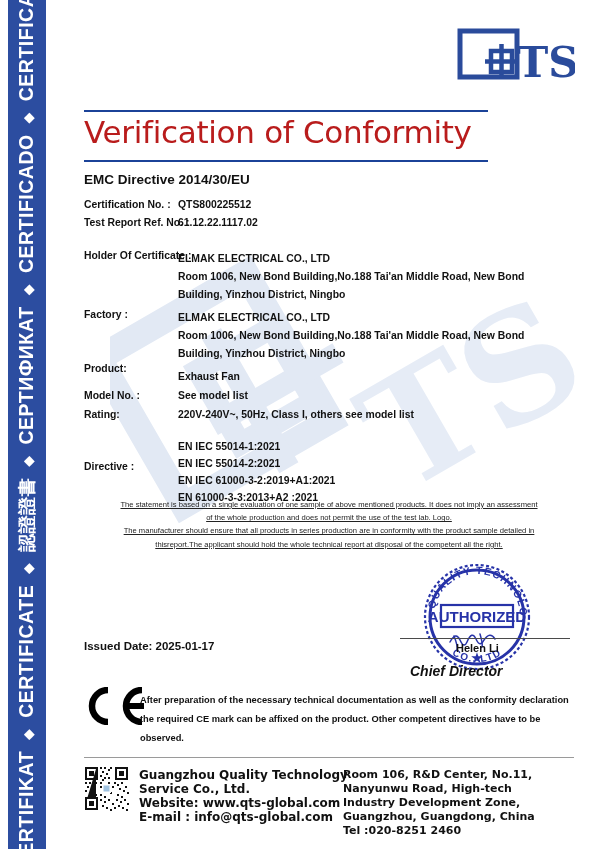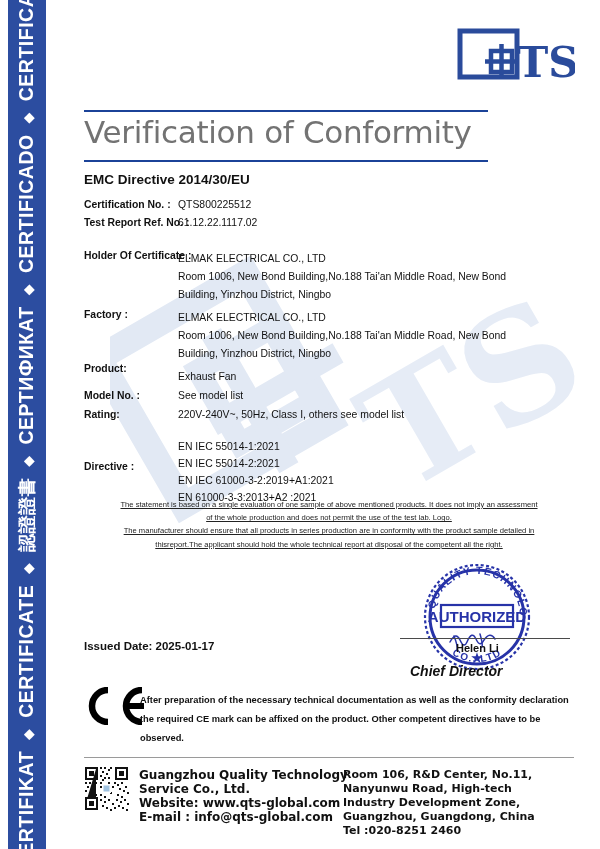--- a/index.html
+++ b/index.html
@@ -36,30 +36,30 @@
   .content{position:absolute;left:0;top:0;width:600px;height:849px;z-index:3;}
 
   .logo{position:absolute;right:25px;top:25px;width:120px;height:62px;}
 
   .rule{position:absolute;left:84px;width:404px;height:2px;background:#1b4298;}
   .rule.top{top:110px;}
   .rule.bottom{top:160px;}
 
   .title{
     position:absolute;left:84px;top:114px;width:420px;
-    font-size:31px;font-weight:400;color:#737373;letter-spacing:-.3px;
+    font-size:31px;font-weight:400;color:#b91c1c;letter-spacing:-.3px;
     font-family:"DejaVu Sans",sans-serif;
   }
 
   .subtitle{
     position:absolute;left:84px;top:172px;
     font-size:13.5px;font-weight:700;color:#111;
   }
   .lbl{position:absolute;left:84px;font-size:10.4px;font-weight:700;color:#111;white-space:nowrap;}
-  .val{position:absolute;left:178px;font-size:10.4px;font-weight:400;color:#111;white-space:nowrap;}
+  .val{position:absolute;left:178px;font-size:10.4px;font-weight:700;color:#111;white-space:nowrap;}
   .val.wide{white-space:normal;width:400px;line-height:18px;}
 
   .statement{
     position:absolute;left:84px;top:498px;width:490px;
     font-size:7.6px;line-height:13.2px;color:#222;font-weight:400;text-align:center;
   }
   .statement p{margin:0;text-decoration:underline;}
   .statement .indent{text-align:center;}
 
   

